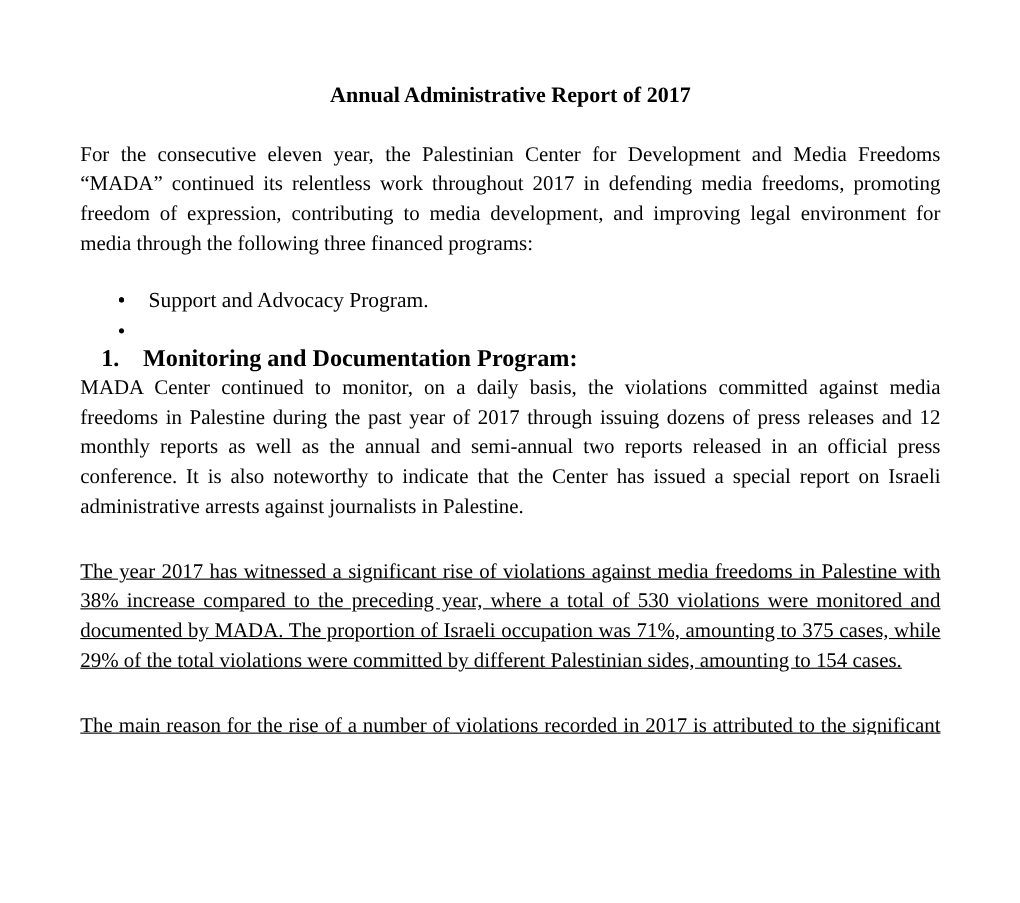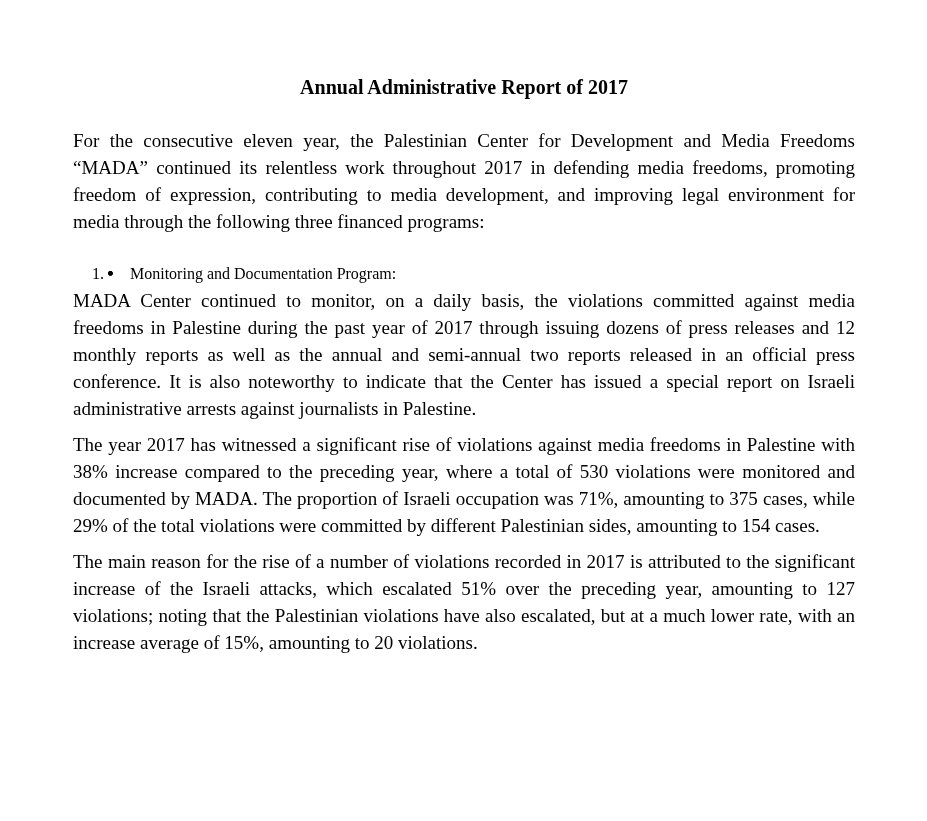--- a/index.html
+++ b/index.html
@@ -31,43 +31,44 @@
   }
   .para {
     font-size: 19px;
     line-height: 27px;
     margin: 0;
     text-align: justify;
     text-align-last: left;
     text-justify: inter-word;
   }
   .gap-before {
-    margin-top: 9px;
+    margin-top: 32px;
+    text-decoration: underline;
   }
   ul.programs {
     list-style: none;
     margin: 25px 0 0 0;
     padding: 0 0 0 34px;
   }
   ul.programs li {
     position: relative;
     padding-left: 28px;
     font-size: 19.5px;
     line-height: 28px;
   }
   .bullet {
     position: absolute;
     left: 0;
     top: 0;
     font-size: 19.5px;
   }
   .heading {
     margin: 24px 0 0 19px;
-    font-size: 16px;
-    font-weight: normal;
+    font-size: 22px;
+    font-weight: bold;
     line-height: 27px;
   }
   .h-num {
     display: inline-block;
     width: 38px;
   }
 </style>
 </head>
 <body>
 
@@ -76,20 +77,21 @@
   <h1 class="title">Annual Administrative Report of 2017</h1>
 
   <p class="para">For the consecutive eleven year, the Palestinian Center for Development and Media Freedoms “MADA” continued its relentless work throughout 2017 in defending media freedoms, promoting freedom of expression, contributing to media development, and improving legal environment for media through the following three financed programs:</p>
 
   <ul class="programs">
     <li>
       <span class="bullet">•</span>
     </li>
     <li>
       <span class="bullet">•</span>
+      <span class="li-text">Support and Advocacy Program.</span>
     </li>
     <li>
       <span class="bullet">•</span>
     </li>
   </ul>
 
   <div class="heading">
     <span class="h-num">1.</span><span class="h-text">Monitoring and Documentation Program:</span>
   </div>
 

